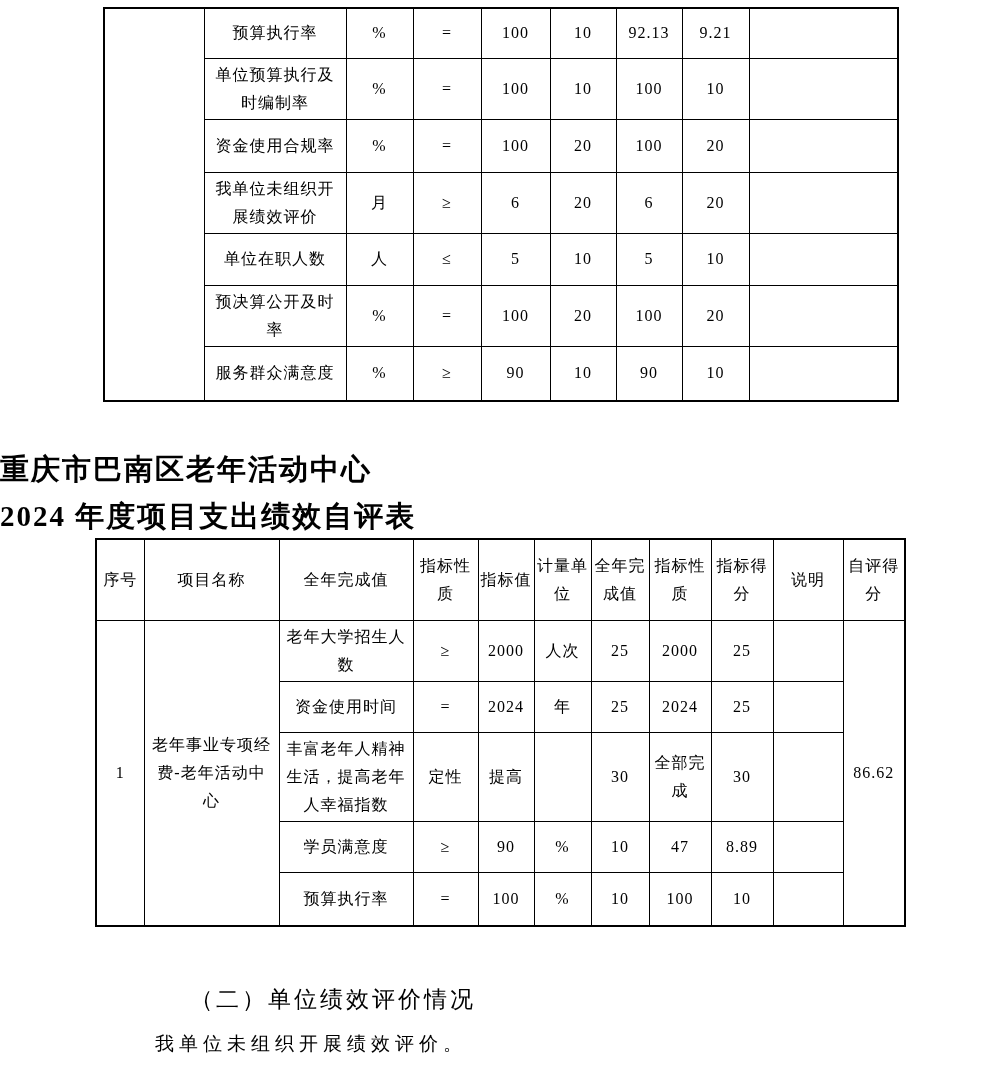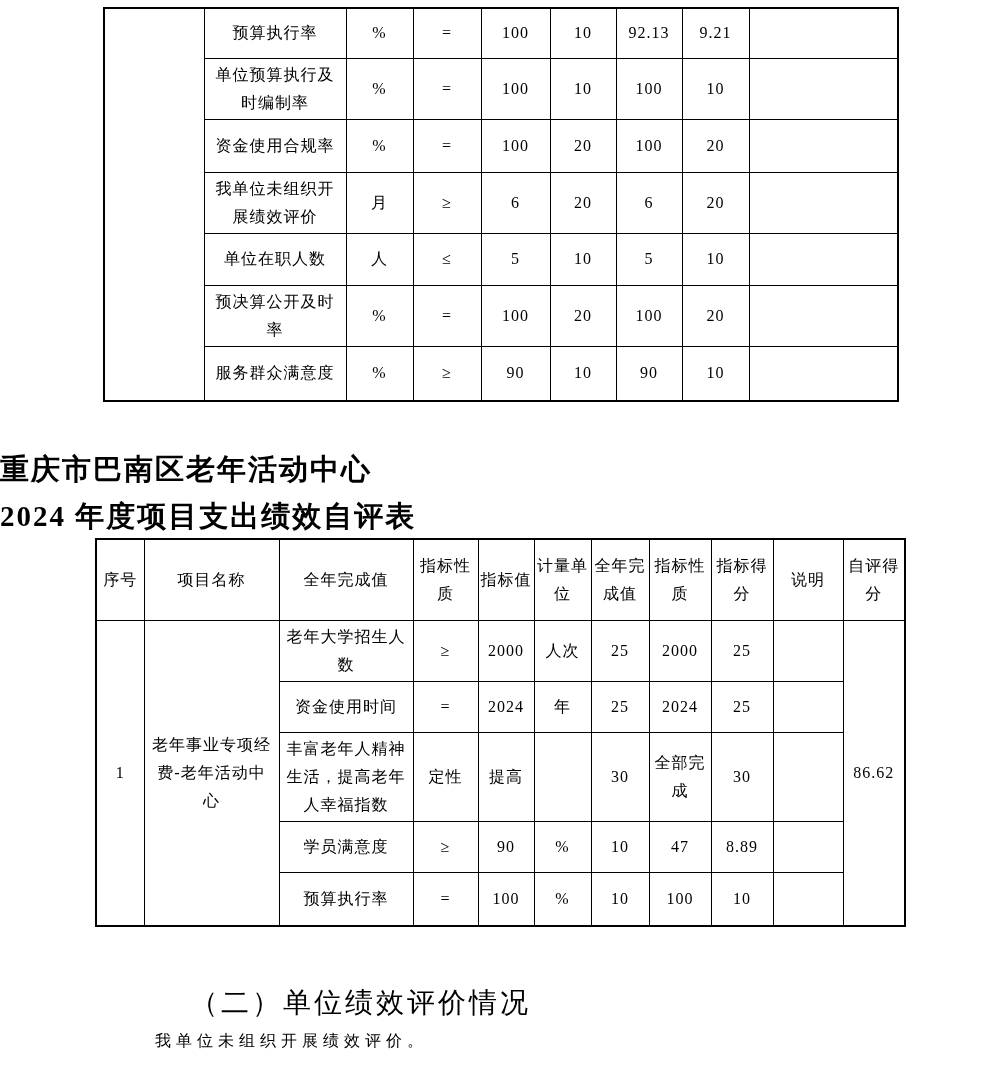--- a/index.html
+++ b/index.html
@@ -40,27 +40,27 @@
     width:1000px;
     text-align:left;
     font-weight:bold;
     font-size:29px;
     letter-spacing:2px;
     line-height:47px;
   }
   .footer-heading {
     position:absolute;
     left:190px; top:984px;
-    font-size:28px;
+    font-size:23px;
     letter-spacing:3px;
   }
   .footer-paragraph {
     position:absolute;
     left:155px; top:1031px;
-    font-size:16px;
+    font-size:19px;
     letter-spacing:5px;
   }
 </style>
 </head>
 <body>
 
 <div class="page">
 
   <table class="tbl top-table">
     <colgroup>

